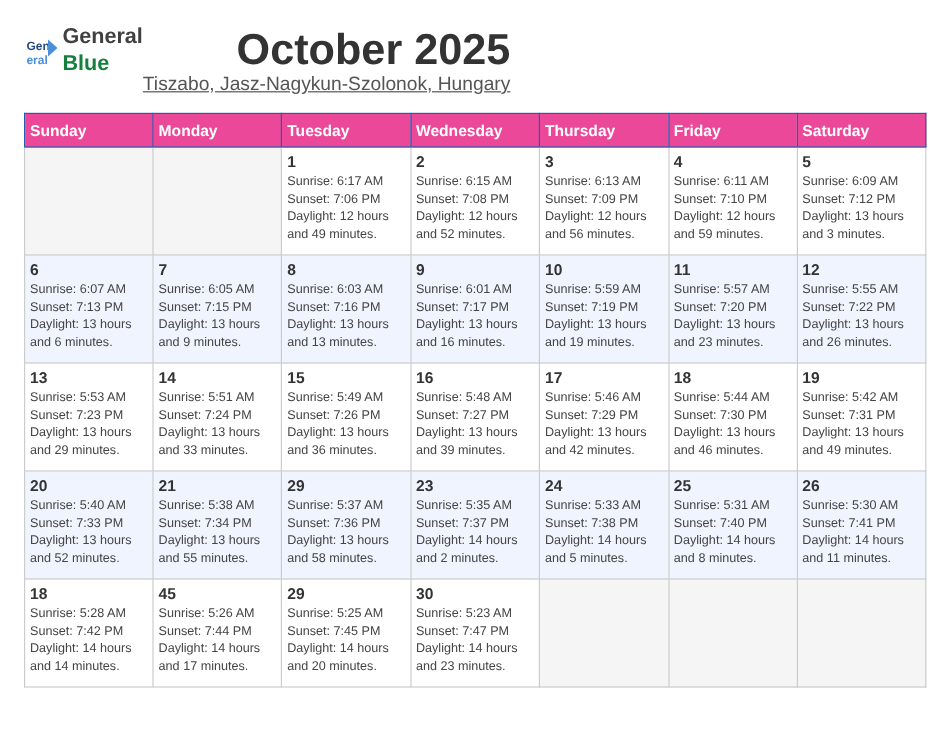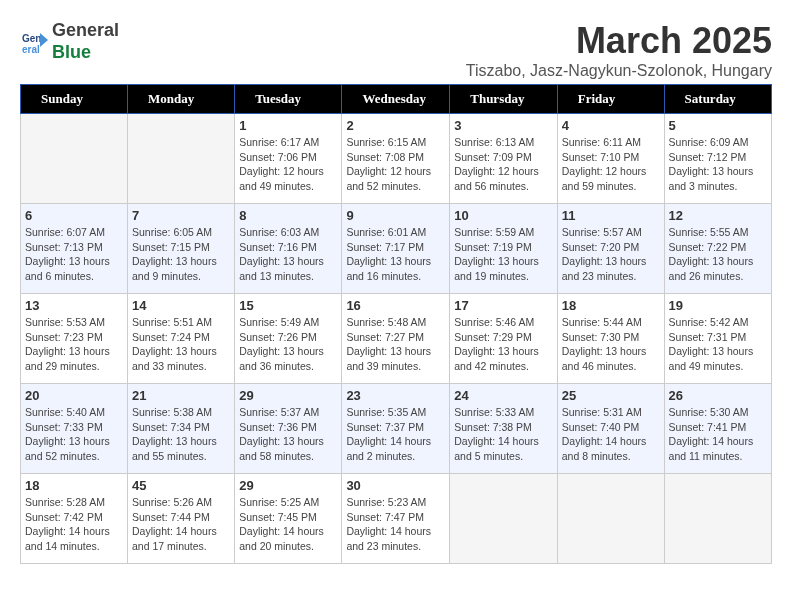--- a/index.html
+++ b/index.html
@@ -5,23 +5,22 @@
     * { box-sizing: border-box; margin: 0; padding: 0; }
     body {
       font-family: Arial, sans-serif;
       background: #fff;
       width: 792px;
       min-height: 612px;
       padding: 20px;
     }
     .header-area {
       display: flex;
-      justify-content: space-between;
       align-items: flex-start;
-      margin-bottom: 4px;
+      margin-bottom: 14px;
     }
     .logo {
       display: flex;
       align-items: center;
     }
     .logo-text {
       font-size: 18px;
       font-weight: bold;
       color: #2a4a7f;
       line-height: 1.2;
@@ -38,35 +37,35 @@
       text-align: right;
     }
     .month-title {
       font-size: 36px;
       font-weight: bold;
       color: #333;
     }
     .location-title {
       font-size: 16px;
       color: #555;
+      text-decoration: underline;
     }
     .calendar {
       width: 100%;
       border-collapse: collapse;
       font-size: 11px;
     }
     .calendar th {
-      background-color: #000000;
+      background-color: #ec4899;
       color: #fff;
-      padding: 6px 20px;
+      padding: 6px 4px;
       text-align: left;
       font-size: 13px;
       font-weight: bold;
       border: 1px solid #2a5aaf;
-      font-family: Liberation Serif, serif;
     }
     .calendar td {
       border: 1px solid #ccc;
       vertical-align: top;
       padding: 4px;
       width: 108px;
       height: 90px;
       background: #fff;
     }
     .calendar td.empty {
@@ -100,21 +99,21 @@
       <polygon points="20,5 28,12 20,19" fill="#4a90d9"></polygon>
     </svg>
     <div>
       <div class="logo-text">
         <span>General</span><br>
         <span style="color:#15803d;">Blue</span>
       </div>
     </div>
   </div>
   <div class="title-block">
-    <div class="month-title">March 2025</div>
+    <div class="month-title">October 2025</div>
     <div class="location-title">Tiszabo, Jasz-Nagykun-Szolonok, Hungary</div>
   </div>
 </div>
 
 <table class="calendar">
   <thead>
     <tr>
     <th>Sunday</th>
         <th>Monday</th>
         <th>Tuesday</th>

